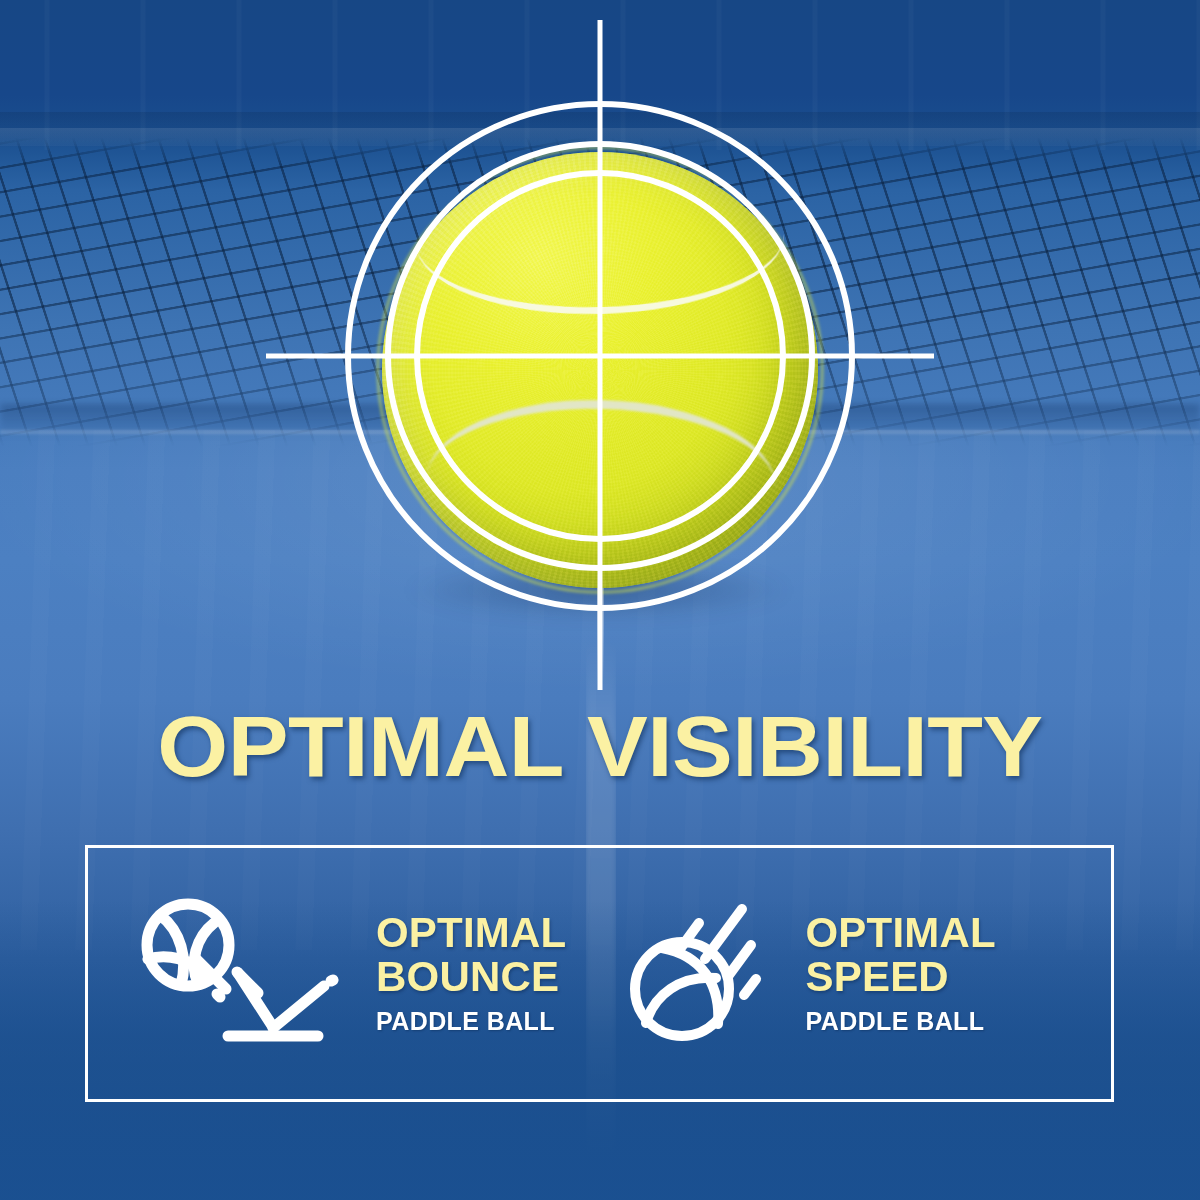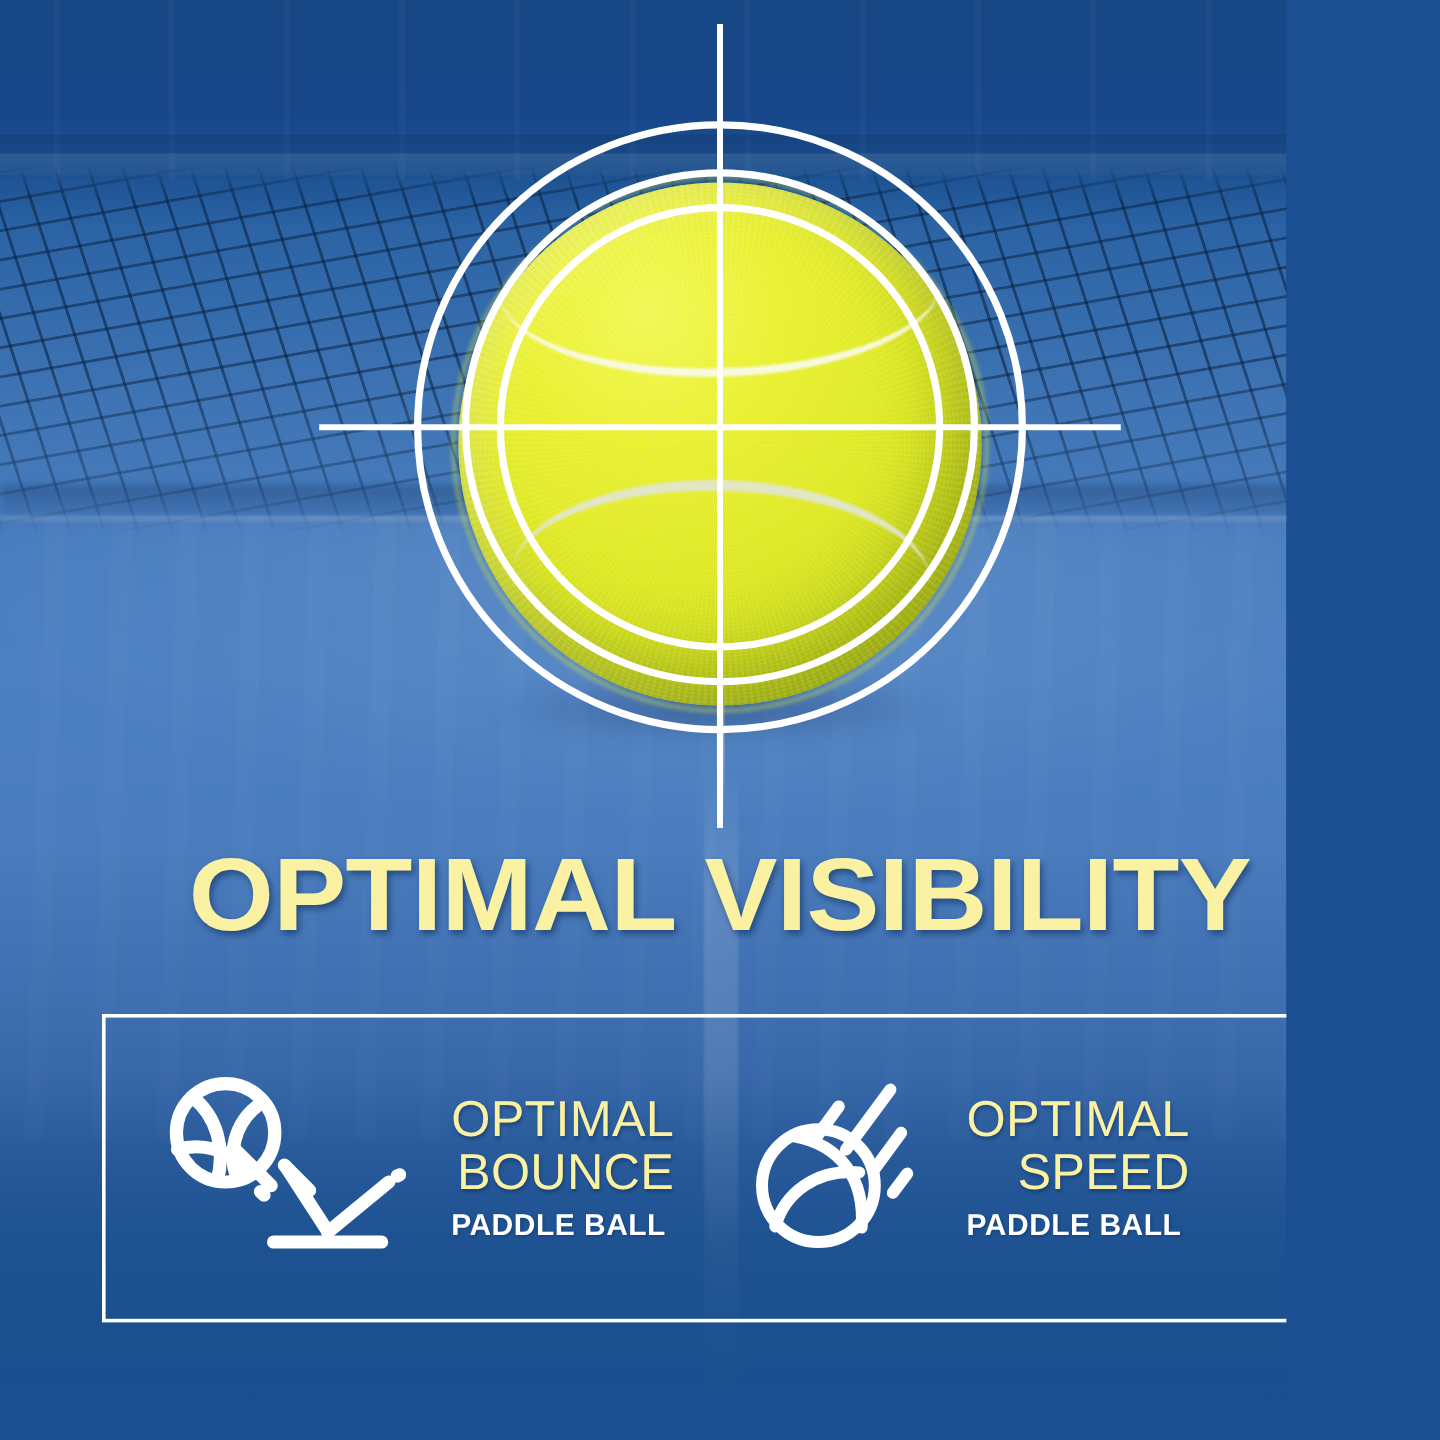--- a/index.html
+++ b/index.html
@@ -7,21 +7,21 @@
   html, body {
     width: 1200px;
     height: 1200px;
     overflow: hidden;
     background: #1b4f91;
     font-family: "Liberation Sans", sans-serif;
   }
 
   #stage {
     position: relative;
-    width: 1072px;
+    width: 1200px;
     height: 1200px;
     overflow: hidden;
     background: #1b4f91;
   }
 
   
 
   .bg-base {
     position: absolute;
     inset: 0;
@@ -232,27 +232,26 @@
     padding-left: 46px;
     gap: 26px;
   }
   .feature.right { padding-left: 6px; gap: 20px; }
 
   .feature-icon { flex: 0 0 auto; }
 
   .feature-text { display: flex; flex-direction: column; }
   .feature-title {
     color: #fbf1a3;
-    font-weight: 400;
+    font-weight: 700;
     font-size: 42px;
     line-height: 1.04;
     letter-spacing: .2px;
     text-shadow: 1px 2px 3px rgba(10,40,82,.45);
     white-space: pre-line;
-    text-align: right;
   }
   .feature-sub {
     color: #ffffff;
     font-weight: 700;
     font-size: 25px;
     letter-spacing: .4px;
     margin-top: 9px;
     text-shadow: 1px 1px 2px rgba(10,40,82,.45);
   }
 </style>

